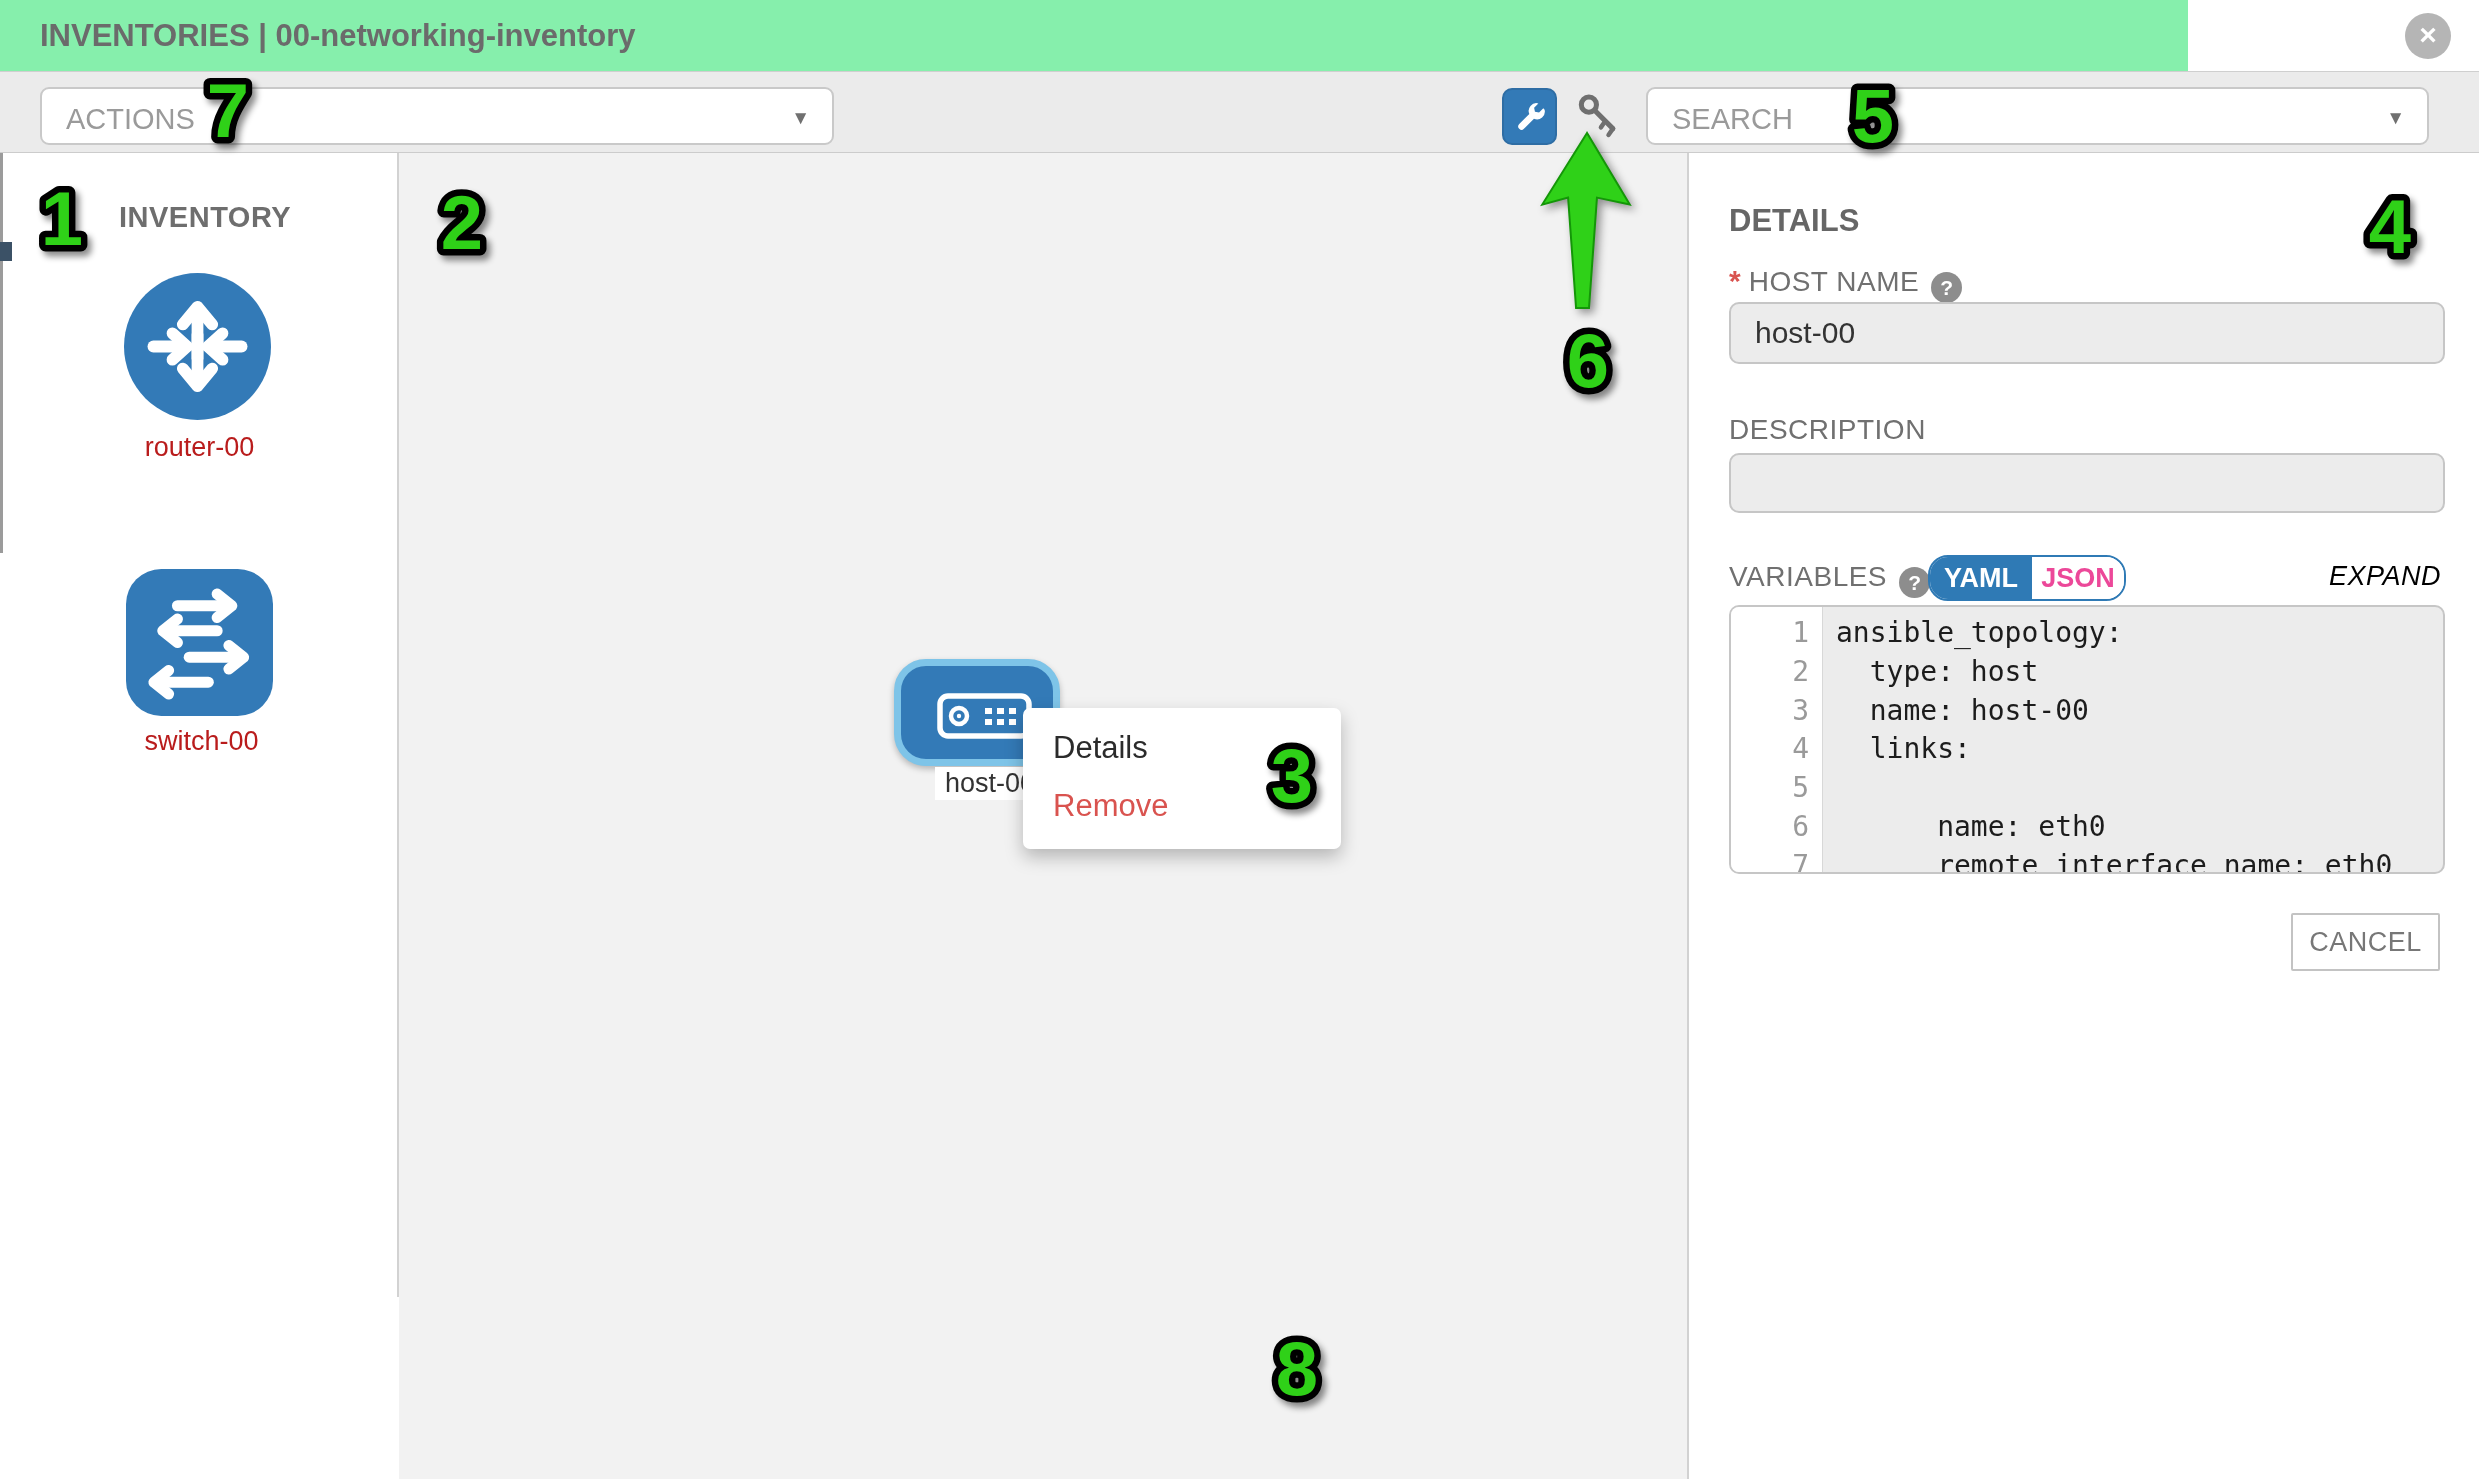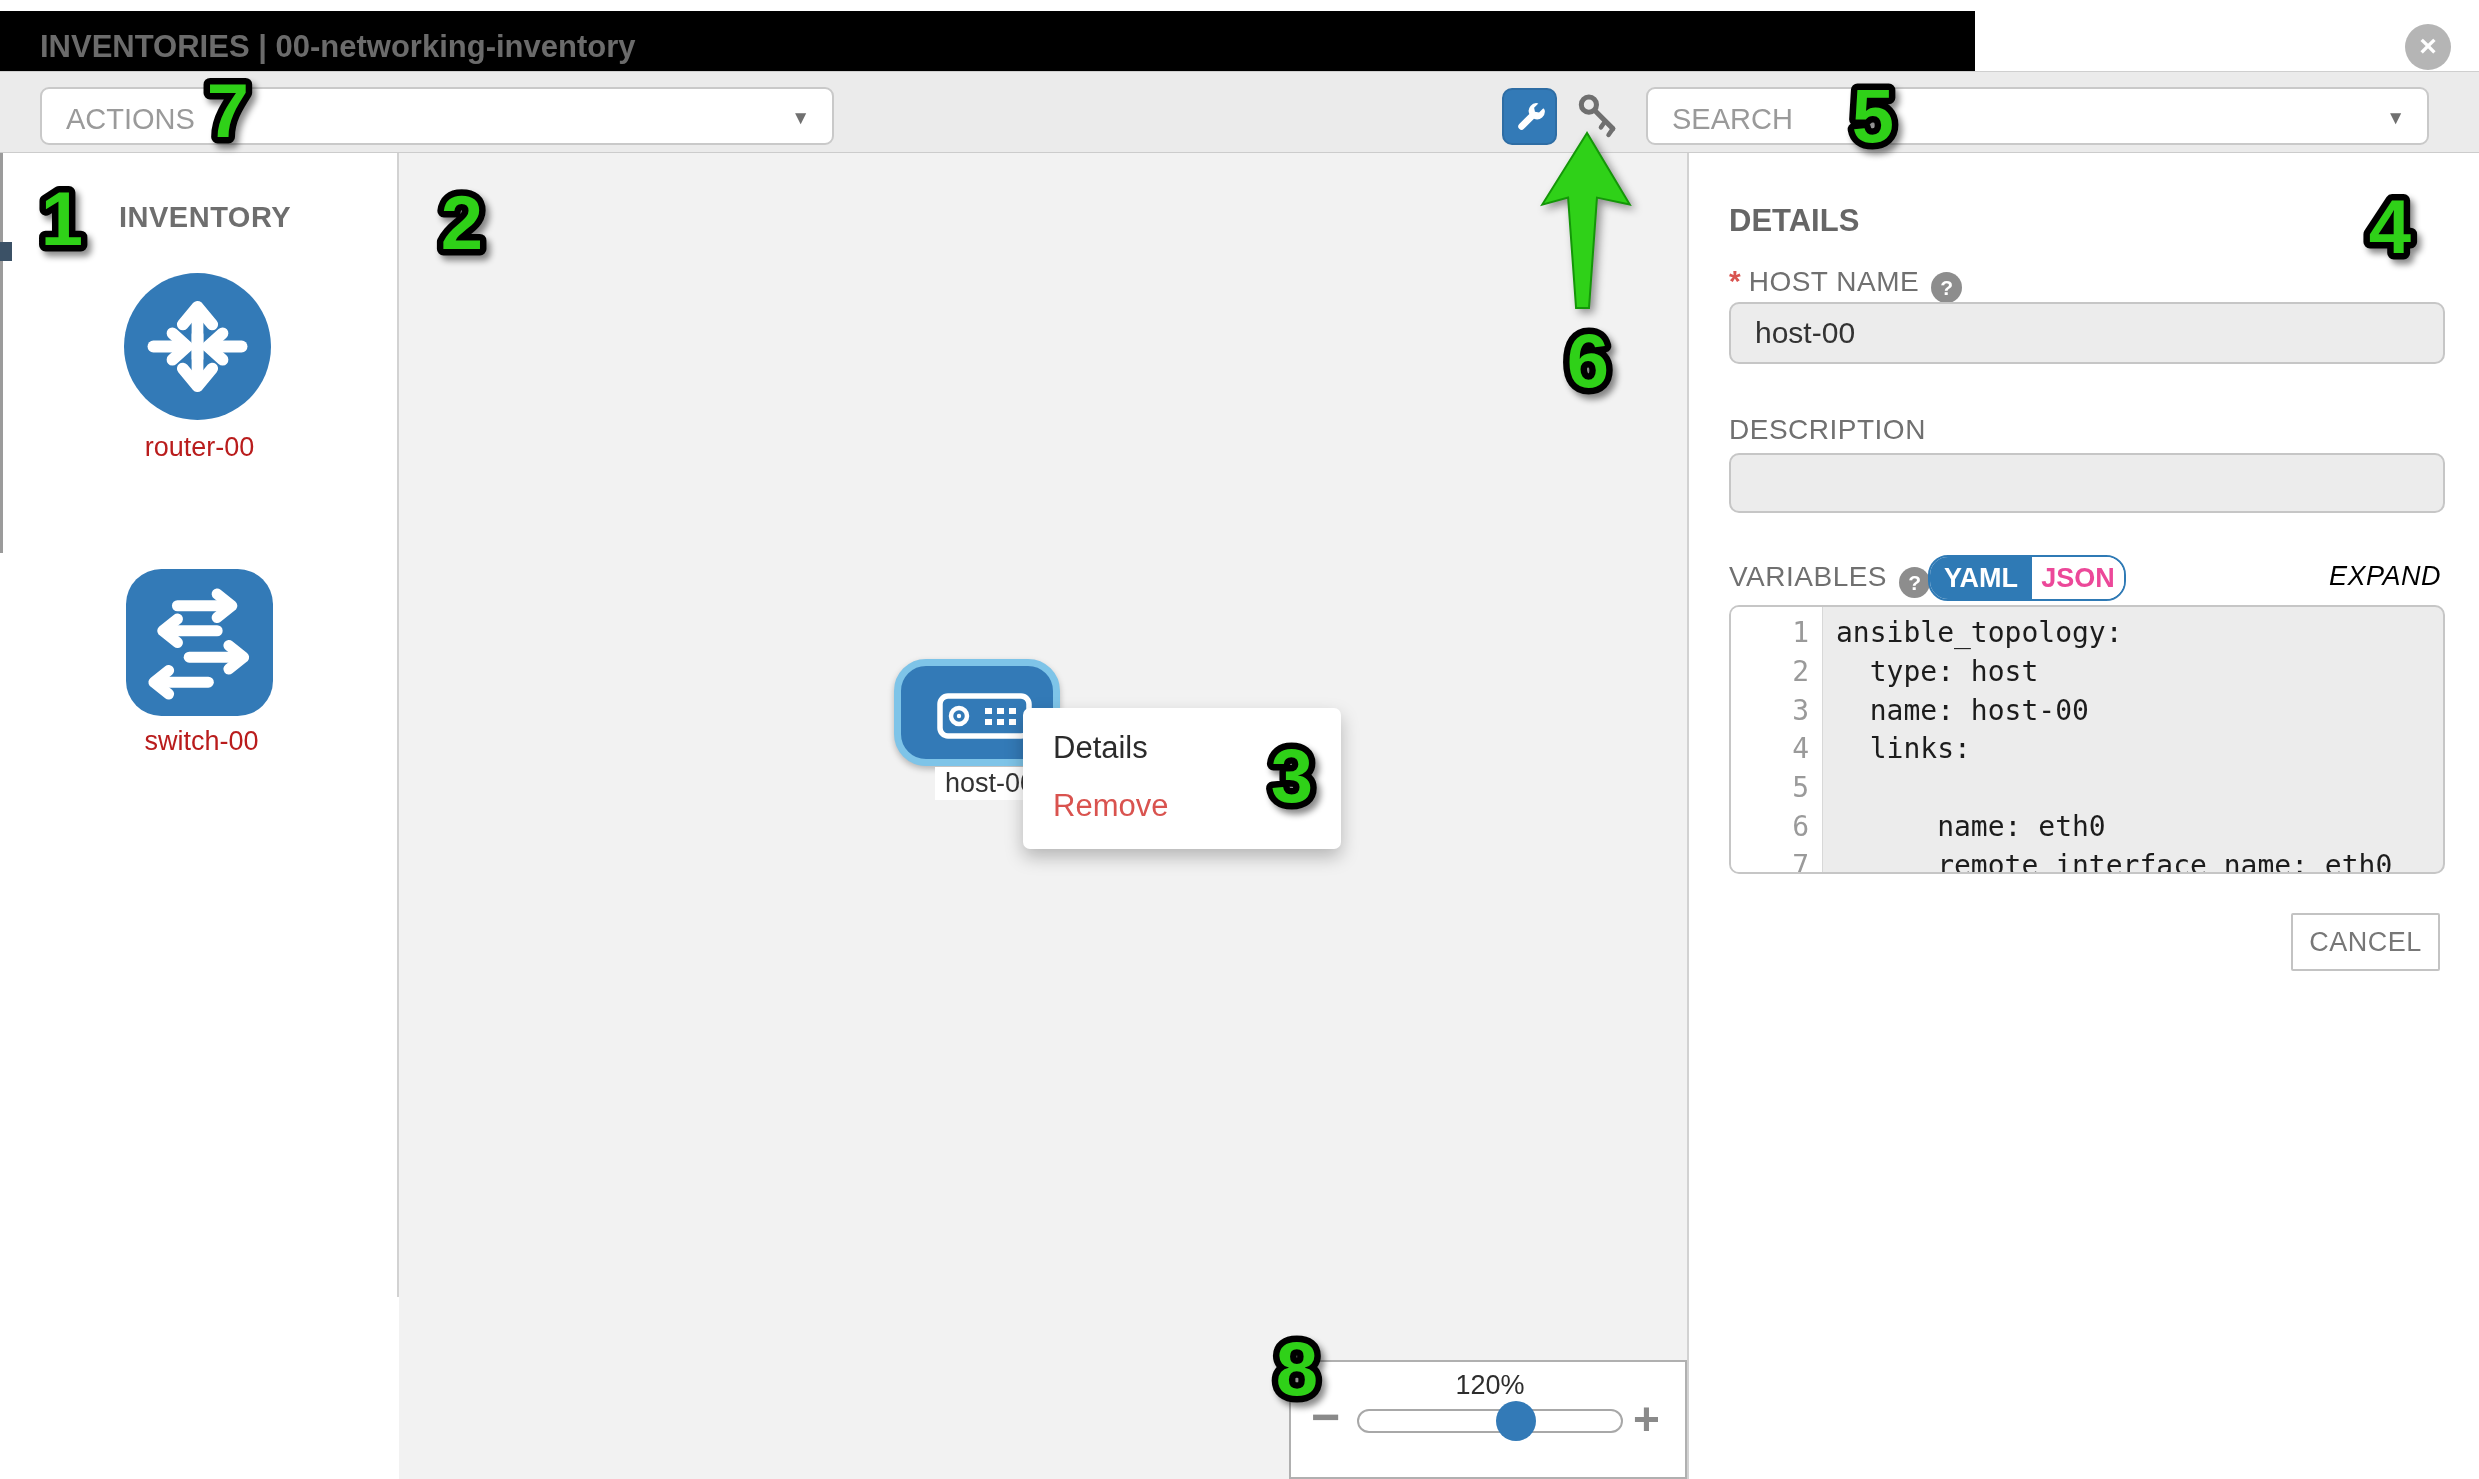--- a/index.html
+++ b/index.html
@@ -1,21 +1,21 @@
 <!DOCTYPE html>
 <html><head>
 <meta charset="utf-8">
 <style>
   * { margin:0; padding:0; box-sizing:border-box; }
   html,body { width:2480px; height:1480px; overflow:hidden;
     font-family:"Liberation Sans", sans-serif; background:#fff; }
   .abs { position:absolute; }
 
   
-  #header { position:absolute; left:0; top:11px; width:1975px; height:71px; background:#000000; }
+  #header { position:absolute; left:0; top:0; width:2188px; height:71px; background:#86efac; }
   #header-title { position:absolute; left:40px; top:18px; font-size:31px; font-weight:bold; color:#6b6b6b; }
   #close-btn { position:absolute; left:2405px; top:13px; width:46px; height:46px; border-radius:50%;
     background:#b5b5b5; color:#fff; font-size:30px; font-weight:bold; text-align:center; line-height:44px; cursor:pointer; }
 
   
   #toolbar { position:absolute; left:0; top:71px; width:2480px; height:83px; background:#ebebeb;
     border-top:1px solid #cfcfcf; border-bottom:2px solid #cccccc; }
   .select-box { position:absolute; top:15px; height:58px; background:#fff; border:2px solid #c9c9c9;
     border-radius:9px; }
   .select-label { position:absolute; left:24px; top:14px; font-size:29px; color:#9a9a9a; }
@@ -189,27 +189,20 @@
       </g>
     </svg>
   </div>
   <div id="node-label">host-00</div>
 
   <div id="context-menu">
     <div class="menu-item" id="menu-item-details">Details</div>
     <div class="menu-item" id="menu-item-remove">Remove</div>
   </div>
 
-  <div id="zoom-panel">
-    <div id="zoom-value">120%</div>
-    <div id="zoom-minus">−</div>
-    <div id="zoom-track"></div>
-    <div id="zoom-thumb"></div>
-    <div id="zoom-plus">+</div>
-  </div>
 </div>
 
 <div id="details-panel">
   <div id="details-title">DETAILS</div>
 
   <div id="hostname-row">
     <span class="req-star">*</span><span class="field-label">HOST NAME</span><span class="help-circle">?</span>
   </div>
   <input class="text-input" id="hostname-input" value="host-00" style="">
 

